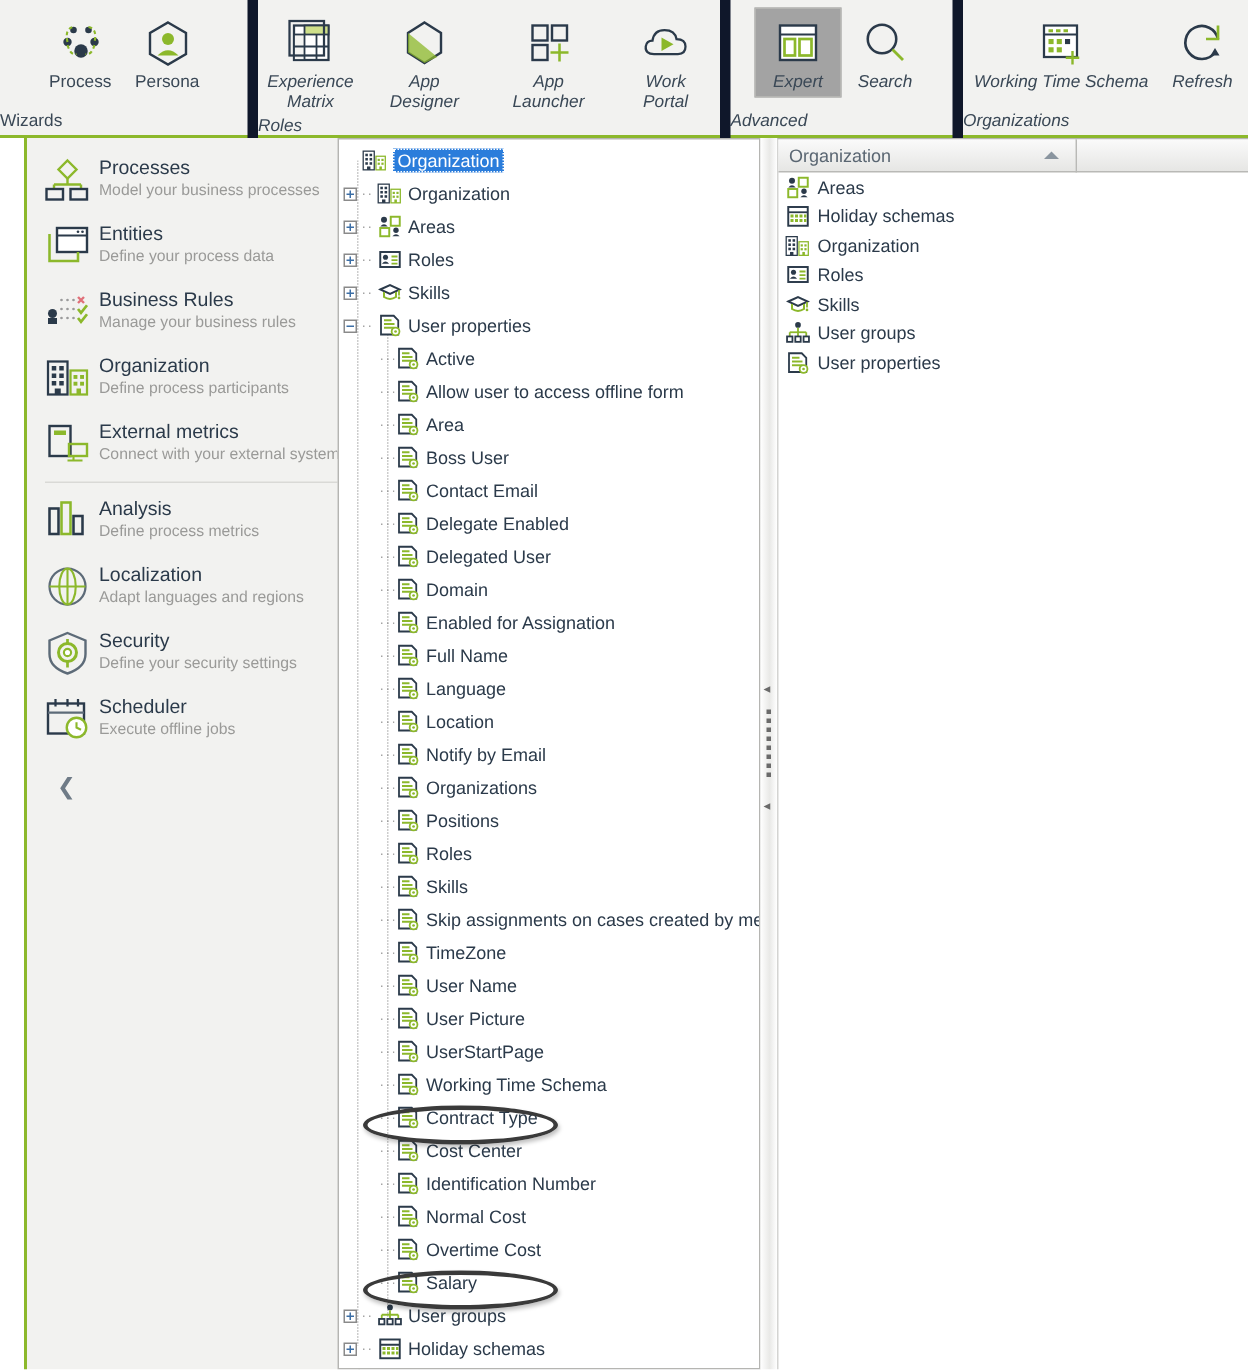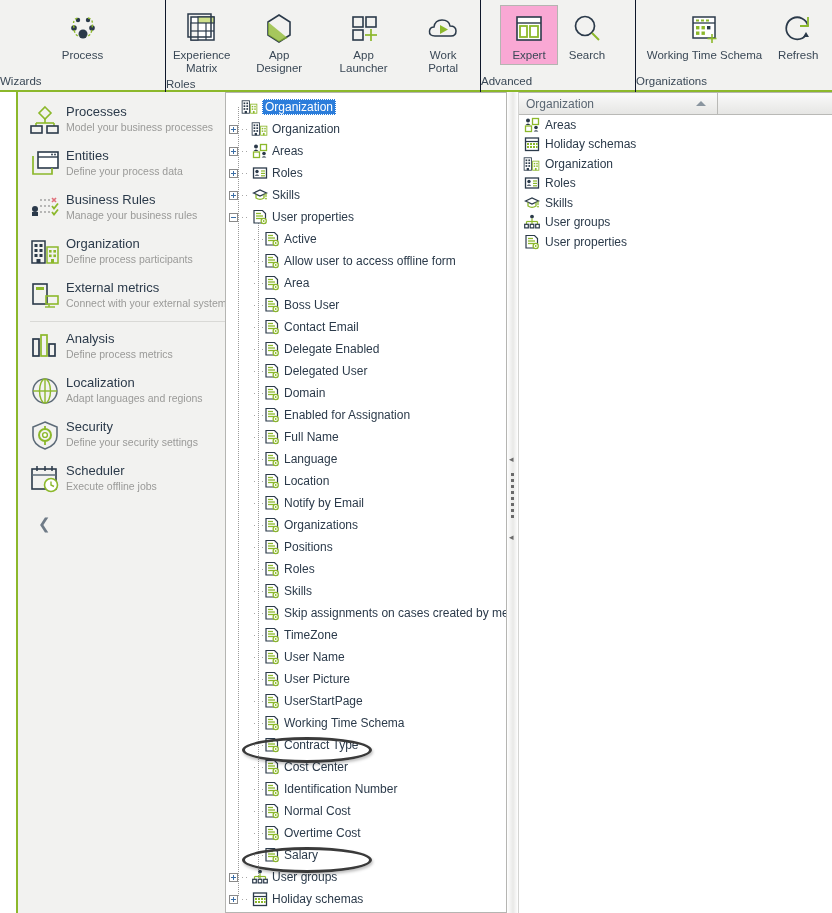--- a/index.html
+++ b/index.html
@@ -15,31 +15,31 @@
   #app { position: relative; width: 832px; height: 913px; overflow: hidden; }
 
   
   #ribbon {
     position: absolute; top: 0; left: 0; width: 832px; height: 92px;
     background: #f2f2f0;
     border-bottom: 2px solid #8cb82b;
   }
   .ribbon-groups { display: flex; height: 92px; align-items: stretch; }
   .rgroup { position: relative; display: flex; flex-direction: column; justify-content: space-between; }
-  .rgroup + .rgroup { border-left: 1px solid #0f172a; }
+  .rgroup + .rgroup { border-left: 7px solid #0f172a; font-style: italic; }
   .rgroup-items { display: flex; align-items: flex-start; justify-content: center; flex: 1; padding-top: 5px; }
   .rgroup-title {
     font-size: 11.5px; color: #3a4856; padding-bottom: 5px;
   }
   .rbtn {
     width: auto; min-width: 58px; padding: 3px 6px 2px 6px;
     display: flex; flex-direction: column; align-items: center;
     background: transparent; border: 1px solid transparent; cursor: default;
   }
-  .rbtn.active { background: #f9a8d4; border: 1px solid #b5b5b2; }
+  .rbtn.active { background: #a3a3a3; border: 1px solid #b5b5b2; }
   .rbtn .ricon { height: 40px; display: flex; align-items: center; justify-content: center; }
   .rbtn .rlabel {
     font-size: 11.5px; color: #3a4856; text-align: center; line-height: 13px; white-space: pre-line;
   }
 
   
   #sidebar {
     position: absolute; left: 16px; top: 92px; width: 224px; height: 821px;
     background: #f2f2f0;
     border-left: 2px solid #8cb82b;
@@ -133,20 +133,30 @@
                 <svg width="34" height="34" viewBox="0 0 34 34">
                   <circle cx="17" cy="22" r="4.5" fill="#2b3a4a"></circle>
                   <circle cx="8" cy="16" r="2.8" fill="#2b3a4a"></circle>
                   <circle cx="26" cy="16" r="2.8" fill="#2b3a4a"></circle>
                   <circle cx="12" cy="8" r="2.2" fill="#2b3a4a"></circle>
                   <circle cx="22" cy="8" r="2.2" fill="#2b3a4a"></circle>
                   <path d="M8 16 Q6 7 12 6 M22 6 Q28 7 26 16 M8 18 Q10 25 14 24 M26 18 Q24 25 20 24" stroke="#8cb82b" fill="none" stroke-width="1.4" stroke-dasharray="2.5,2"></path>
                 </svg>
               </div>
               <div class="rlabel">Process</div>
+            </div>
+            <div class="rbtn">
+              <div class="ricon">
+                <svg width="34" height="34" viewBox="0 0 34 34">
+                  <path d="M17 3 L29 10 L29 24 L17 31 L5 24 L5 10 Z" fill="none" stroke="#2b3a4a" stroke-width="1.6"></path>
+                  <circle cx="17" cy="14" r="4" fill="#8cb82b"></circle>
+                  <path d="M10 25 Q17 18 24 25 Z" fill="#8cb82b"></path>
+                </svg>
+              </div>
+              <div class="rlabel">Persona</div>
             </div>
           </div>
           <div class="rgroup-title">Wizards</div>
         </div>
         <div class="rgroup" style="width: 315px;">
           <div class="rgroup-items">
             <div class="rbtn">
               <div class="ricon">
                 <svg width="34" height="34" viewBox="0 0 34 34">
                   <rect x="6" y="5" width="23" height="23" fill="#fff" stroke="#2b3a4a" stroke-width="1.5"></rect>

